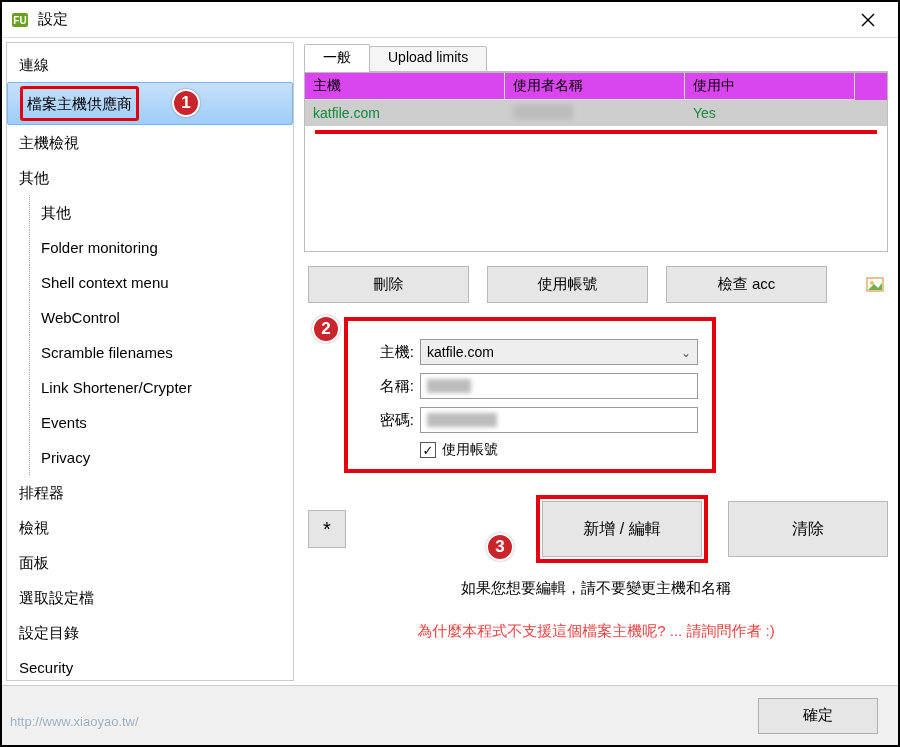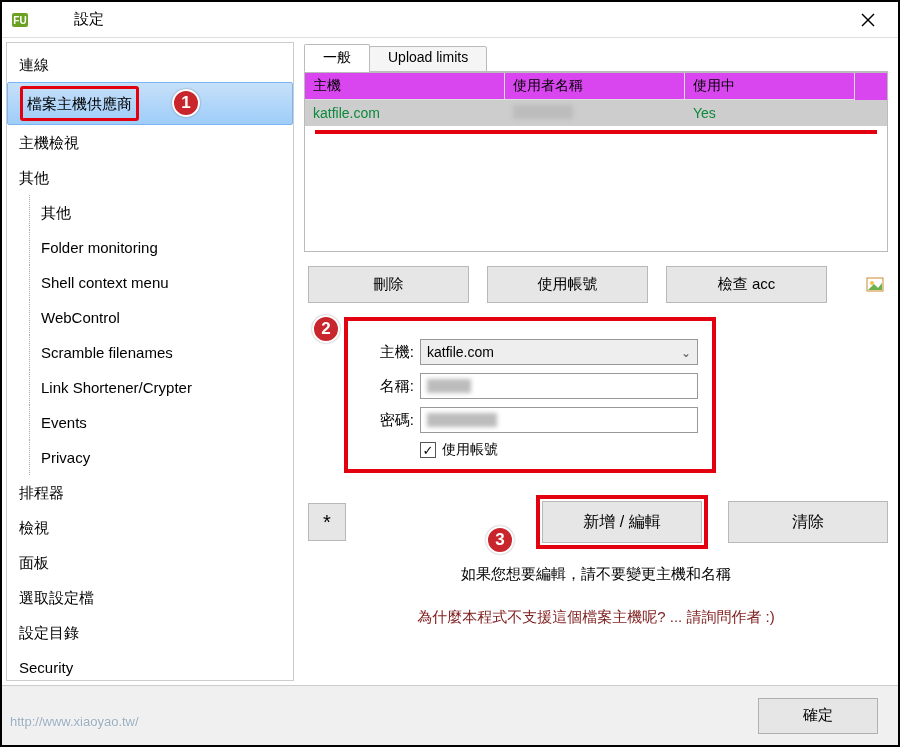--- a/index.html
+++ b/index.html
@@ -23,21 +23,21 @@
     align-items: center;
     padding: 0 8px;
     background: #fff;
     border-bottom: 1px solid #ddd;
   }
   .titlebar .app-icon {
     width: 20px; height: 20px;
     margin-right: 8px;
     display:inline-flex;align-items:center;justify-content:center;
   }
-  .titlebar .title { flex: 1; font-size: 15px; margin-left: 36px; }
+  .titlebar .title { flex: 1; font-size: 15px; }
   .titlebar .close {
     width: 44px; height: 36px;
     display: flex; align-items: center; justify-content: center;
     font-size: 16px; color: #000;
     cursor: pointer;
   }
 
   
   .main {
     display: flex;
@@ -206,29 +206,29 @@
     padding-left:4px;
   }
   .actions .toggle{
     width:38px;height:38px;border:1px solid #b8b8b8;background:#e6e6e6;
     display:flex;align-items:center;justify-content:center;font-size:20px;cursor:pointer;
   }
   .box3{
     border:4px solid #e3000f;padding:2px;
   }
   .actions .big-btn{
-    width:160px;height:42px;background:#e6e6e6;border:1px solid #b8b8b8;
+    width:160px;height:56px;background:#e6e6e6;border:1px solid #b8b8b8;
     display:flex;align-items:center;justify-content:center;font-size:16px;cursor:pointer;
   }
 
   .hint{
     text-align:center;font-size:15px;margin-top:16px;color:#000;
   }
   .hint2{
-    text-align:center;font-size:15px;margin-top:24px;color:#7f1d1d;
+    text-align:center;font-size:15px;margin-top:24px;color:#ef4444;
   }
 
   
   .footer{
     position:absolute;left:0;right:0;bottom:0;height:60px;
     display:flex;align-items:center;justify-content:flex-end;padding:0 20px;
     background:#f0f0f0;border-top:1px solid #ccc;
   }
   .footer .ok-btn{
     width:120px;height:36px;background:#e6e6e6;border:1px solid #b0b0b0;

